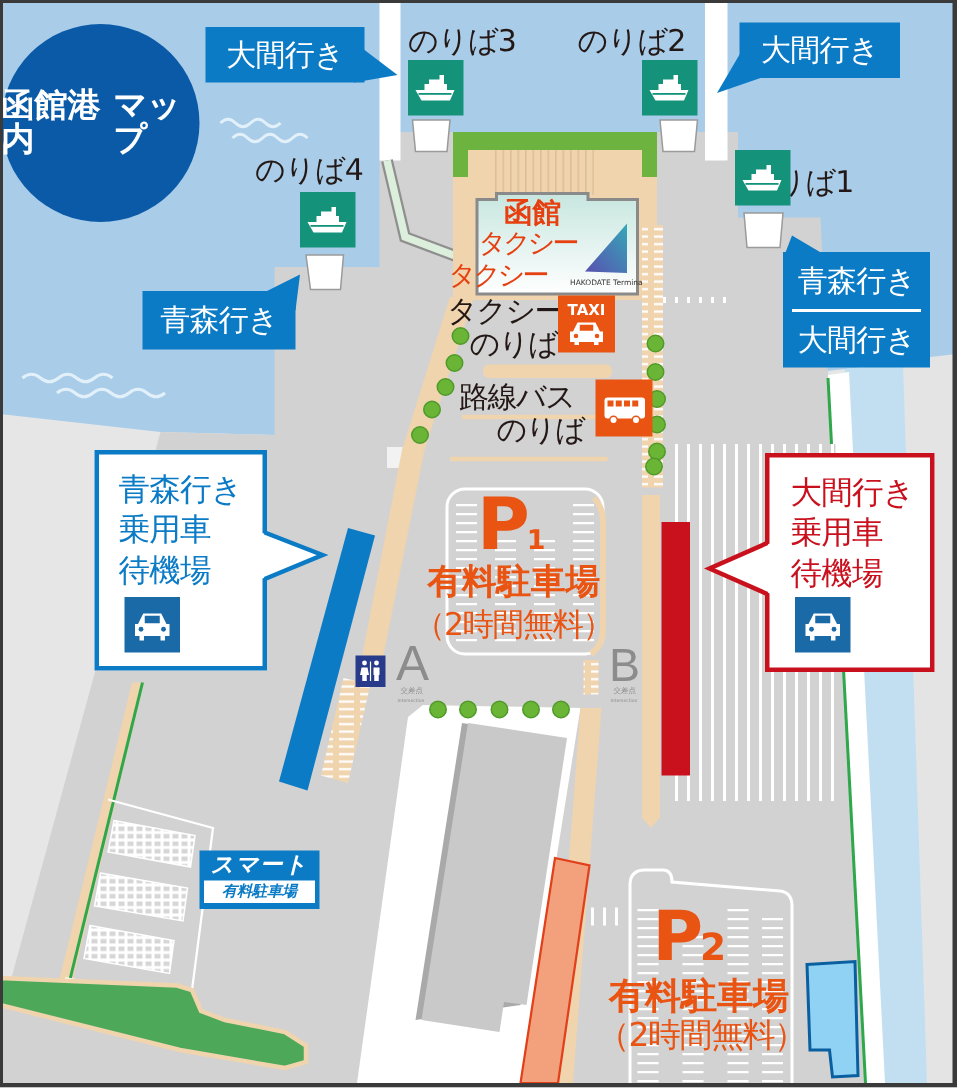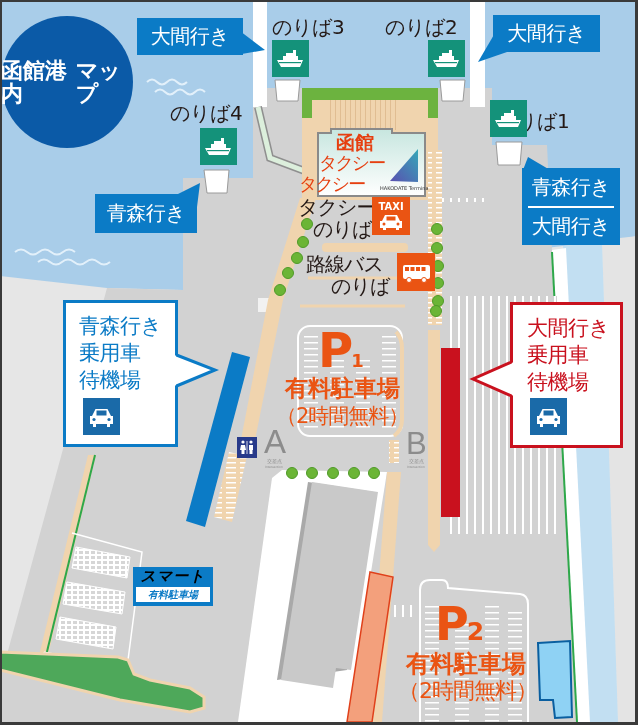--- a/index.html
+++ b/index.html
@@ -32,21 +32,21 @@
 
 .park-p{font-weight:bold;color:#ea5413;font-size:48px;line-height:48px;letter-spacing:-2px;}
 .park-num{font-weight:bold;color:#ea5413;}
 .park-name{font-weight:bold;color:#ea5413;font-size:23px;line-height:24px;letter-spacing:0px;}
 .park-note{color:#ea5413;font-size:21px;line-height:24px;letter-spacing:-1px;}
 
 .inter-letter{color:#8c8c8c;font-size:33px;line-height:34px;font-family:"Liberation Sans","DejaVu Sans",sans-serif;}
 .inter-cap{color:#8c8c8c;font-size:5px;line-height:5px;}
 
 .smart{position:absolute;left:133px;top:567px;width:80px;height:39px;background:#0b7bc6;z-index:2;text-align:center;}
-.smart .s1{display:block;color:#000000;font-weight:bold;font-style:italic;font-size:15px;line-height:19px;letter-spacing:1px;}
+.smart .s1{display:block;color:#ffffff;font-weight:bold;font-style:italic;font-size:15px;line-height:19px;letter-spacing:1px;}
 .smart .s2{display:block;margin:1px 3px 0 3px;background:#fff;color:#0b7bc6;font-weight:bold;font-style:italic;font-size:10px;line-height:15px;}
 </style>
 </head>
 <body>
 
 <div id="map">
 
   <svg class="bg" width="638" height="725" viewBox="0 0 638 725">
     <defs>
       <pattern id="vstripe" width="8" height="10" patternUnits="userSpaceOnUse">

